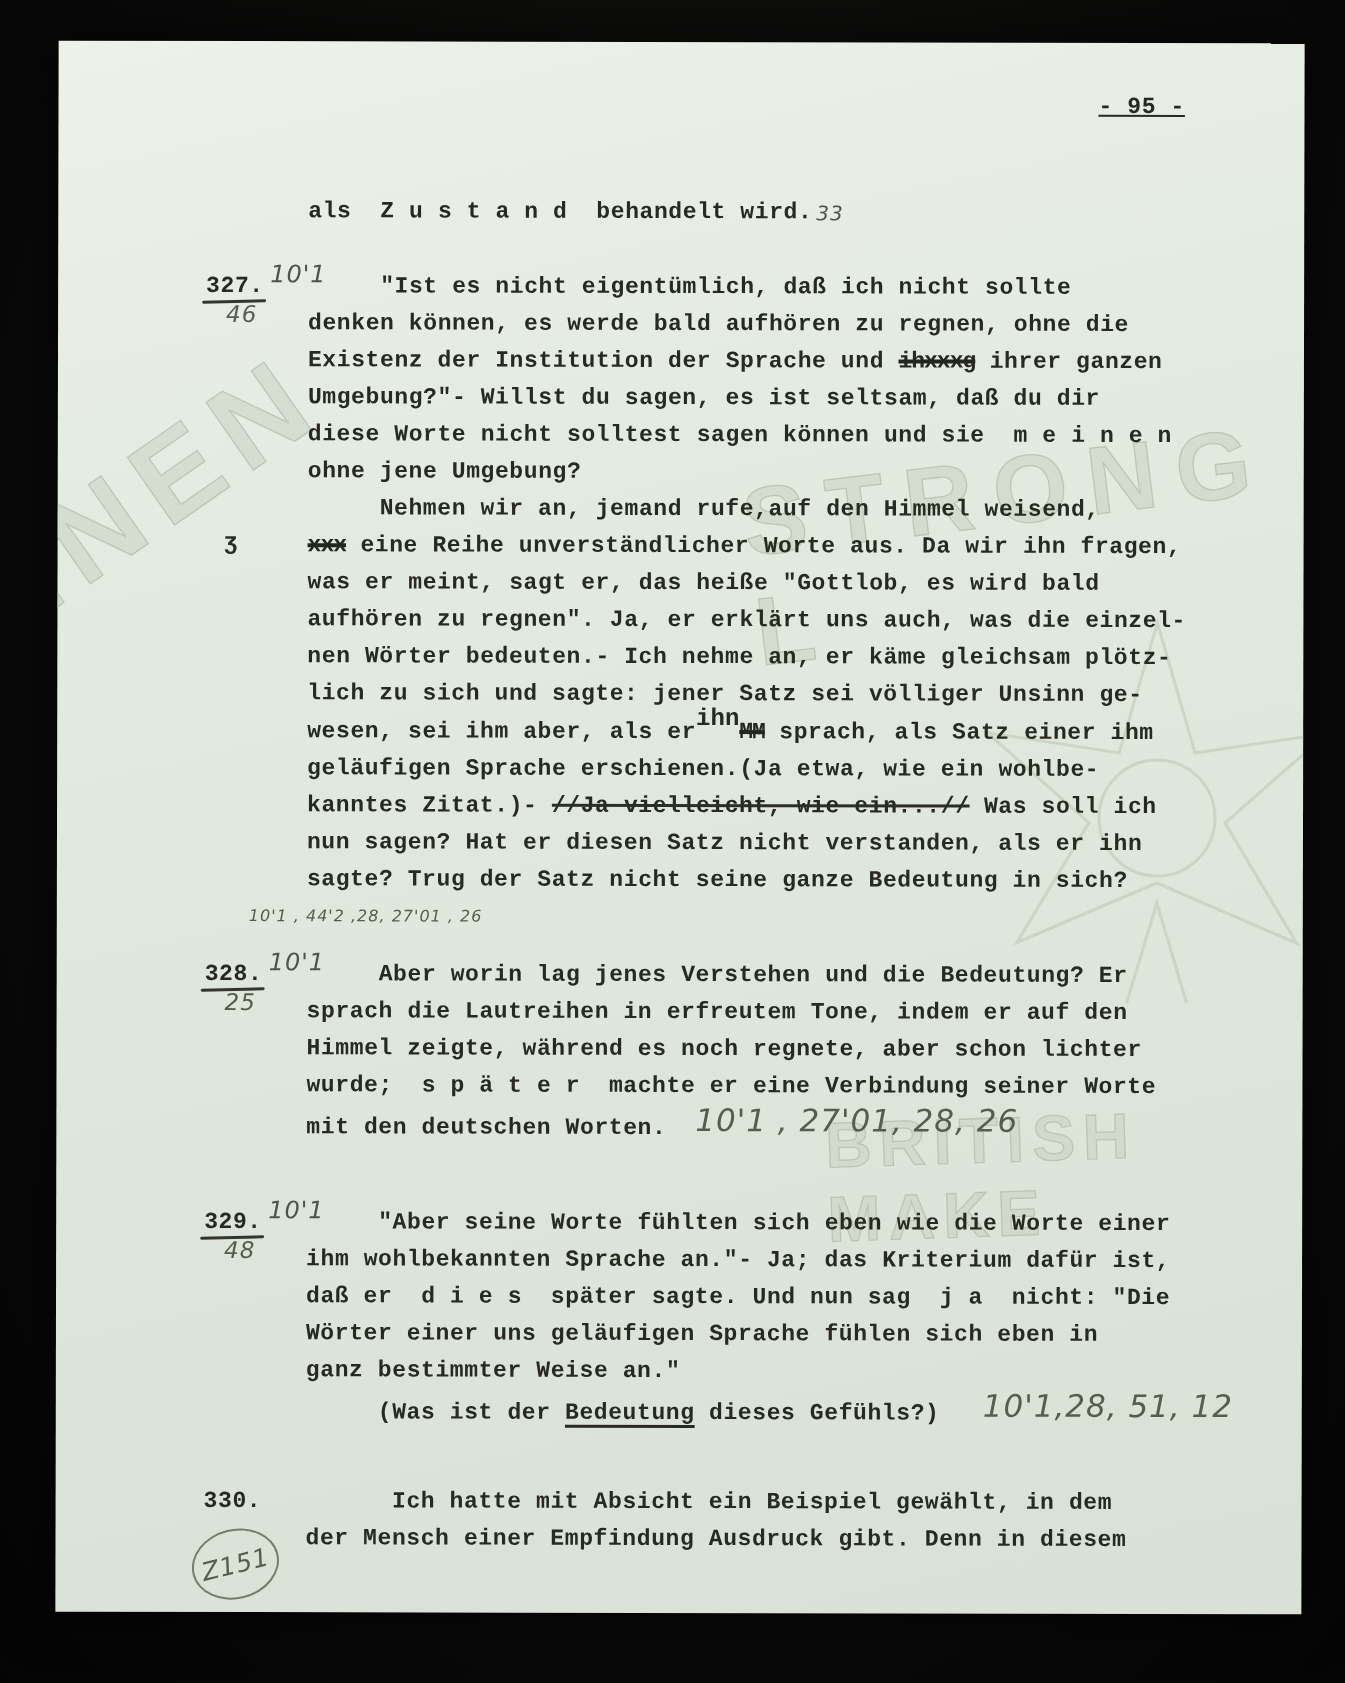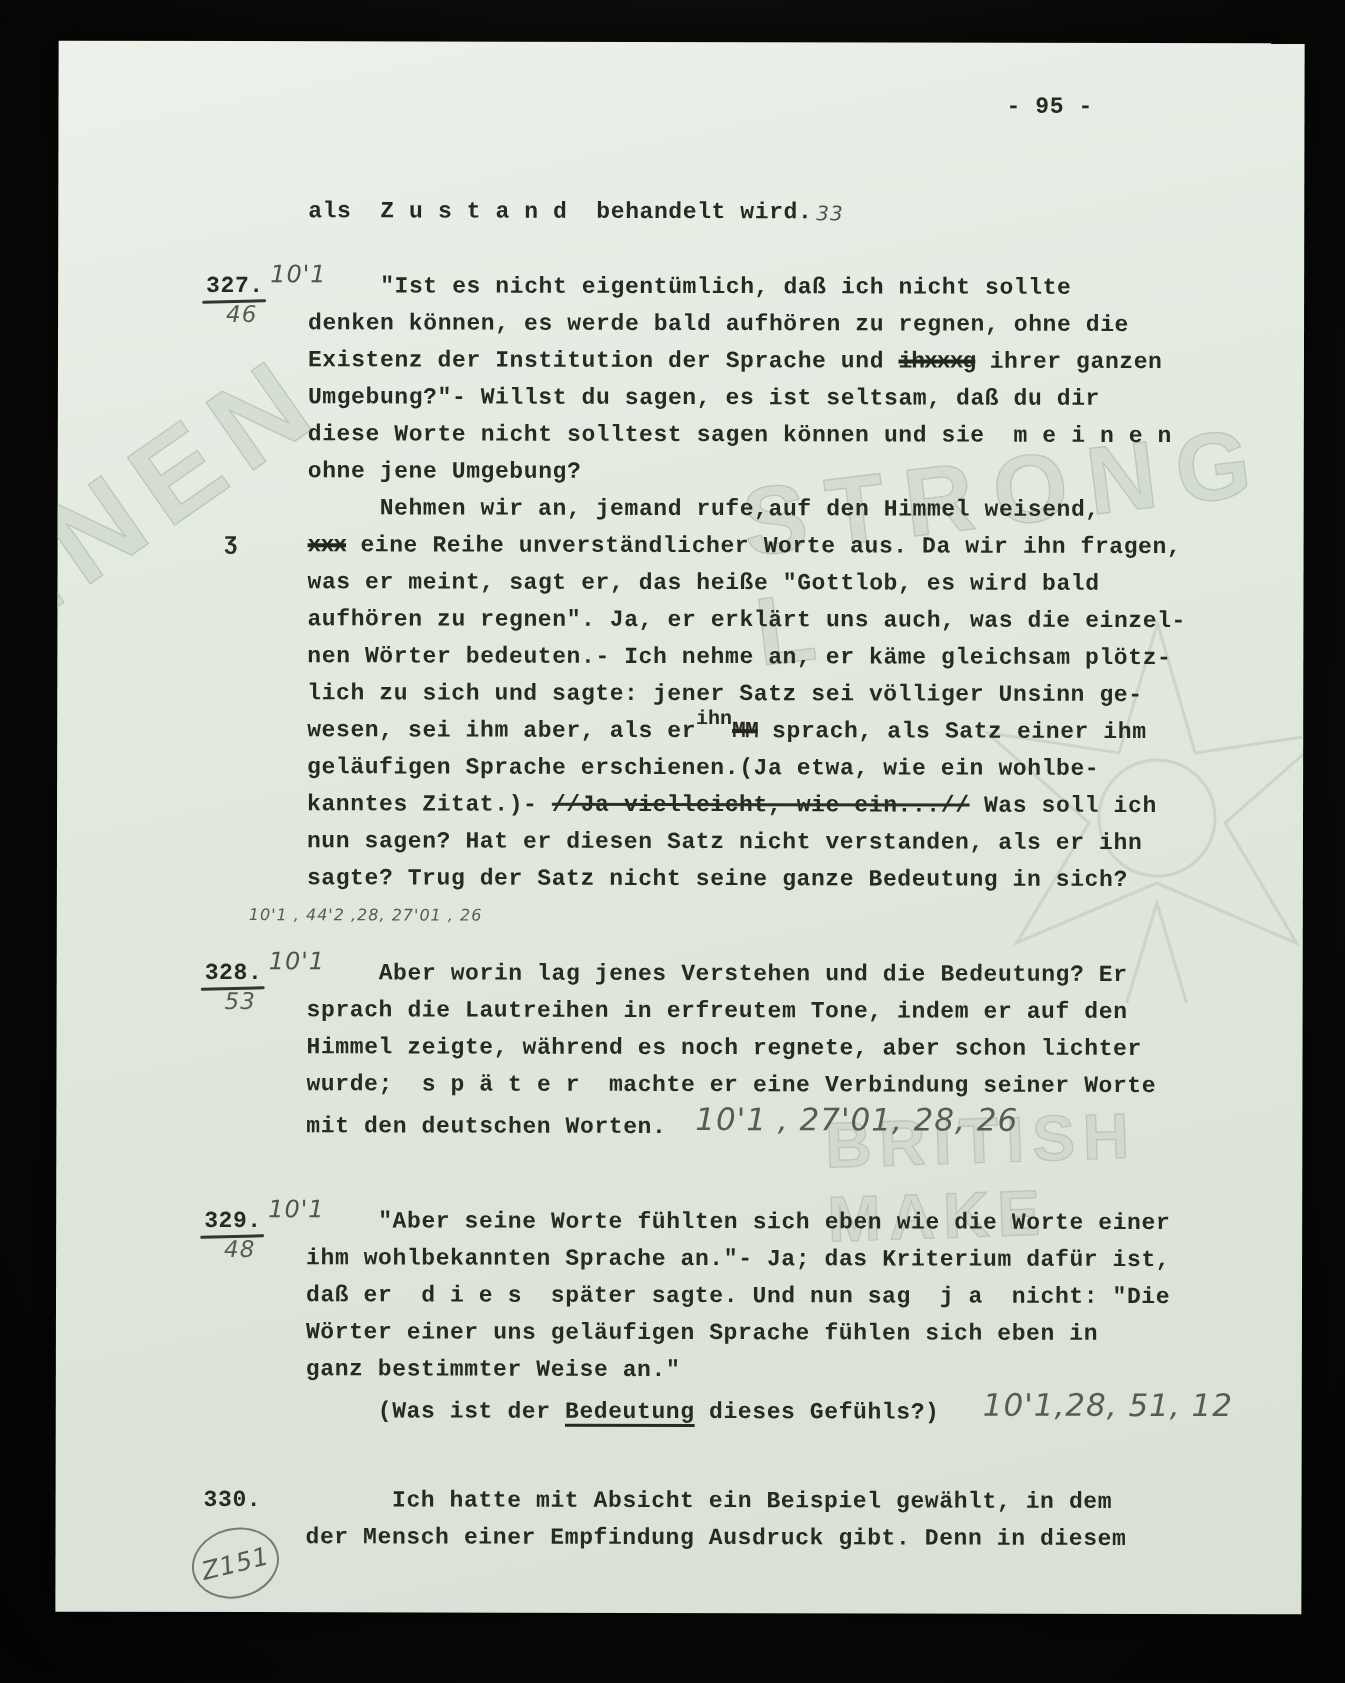--- a/index.html
+++ b/index.html
@@ -21,42 +21,42 @@
   }
   
   .typed, .ln, .sec-num, .carry-text, .page-number{
     font-family:"Liberation Mono",monospace;
     font-weight:700;
     font-size:23px;line-height:37px;
     letter-spacing:.6px;
     color:#282a22;
     white-space:pre;
   }
-  .page-number{position:absolute;left:948px;top:46px;}
+  .page-number{position:absolute;left:1040px;top:46px;text-decoration:underline;}
   .content{position:absolute;left:148px;top:152px;width:1060px;}
   .carry{margin-left:102px;margin-bottom:38px;white-space:pre;}
   .section{display:flex;position:relative;}
   .sec0{margin-bottom:22px;}
   .sec1{margin-bottom:58px;}
   .sec2{margin-bottom:52px;}
   .sec-margin{width:102px;flex:none;position:relative;}
   .sec-num{display:inline-block;position:relative;}
   .num-underline{position:absolute;left:-4px;top:32px;width:64px;height:3px;
     background:#34362d;transform:rotate(-1.5deg);border-radius:2px;}
   .sec-body{flex:none;}
   .ln{white-space:pre;}
   .fn{margin-left:-58px;line-height:36px;}
   
   .t{}
   .x{font-weight:700;text-decoration:line-through;text-decoration-thickness:4px;
      text-decoration-color:#23251e;letter-spacing:-1px;}
   .s{text-decoration:line-through;text-decoration-thickness:3px;
      text-decoration-color:#2c2e26;}
   .u{text-decoration:underline;text-decoration-thickness:3px;text-underline-offset:6px;}
-  .sup{font-size:20px;position:relative;top:-13px;letter-spacing:0;text-align:right;}
+  .sup{font-size:24px;position:relative;top:-13px;letter-spacing:0;text-align:right;}
   
   .hw{
     font-family:"DejaVu Sans",sans-serif;font-style:italic;font-weight:400;
     color:#565c50;letter-spacing:1px;white-space:pre;
   }
   .hw-inline{font-size:31px;position:relative;top:-3px;font-style:italic;}
   .carry-anno{font-size:20px;color:#4d5348;position:relative;top:2px;left:4px;}
   .note-right{position:absolute;left:64px;top:-8px;font-size:24px;color:#4e544a;text-align:center;}
   .note-below{position:absolute;left:20px;top:33px;font-size:23px;color:#565c50;}
   .side-mark{position:absolute;left:18px;font-family:"Liberation Mono",monospace;
@@ -123,21 +123,21 @@
             <div class="ln"><span class="t">lich zu sich und sagte: jener Satz sei völliger Unsinn ge-</span></div>
             <div class="ln"><span class="t">wesen, sei ihm aber, als er</span><span class="sup">ihn</span><span class="x">MM</span><span class="t"> sprach, als Satz einer ihm</span></div>
             <div class="ln"><span class="t">geläufigen Sprache erschienen.(Ja etwa, wie ein wohlbe-</span></div>
             <div class="ln"><span class="t">kanntes Zitat.)- </span><span class="s">//Ja vielleicht, wie ein...//</span><span class="t"> Was soll ich</span></div>
             <div class="ln"><span class="t">nun sagen? Hat er diesen Satz nicht verstanden, als er ihn</span></div>
             <div class="ln"><span class="t">sagte? Trug der Satz nicht seine ganze Bedeutung in sich?</span></div>
             <div class="fn hw">10'1 , 44'2 ,28, 27'01 , 26</div>
           </div>
         </div>
         <div class="section sec1">
-          <div class="sec-margin"><span class="sec-num">328.<span class="num-underline"></span></span><span class="hw note-right">10'1</span><span class="hw note-below">53</span></div>
+          <div class="sec-margin"><span class="sec-num">328.<span class="num-underline"></span></span><span class="hw note-right">10'1</span><span class="hw note-below">25</span></div>
           <div class="sec-body">
             <div class="ln"><span class="t">     Aber worin lag jenes Verstehen und die Bedeutung? Er</span></div>
             <div class="ln"><span class="t">sprach die Lautreihen in erfreutem Tone, indem er auf den</span></div>
             <div class="ln"><span class="t">Himmel zeigte, während es noch regnete, aber schon lichter</span></div>
             <div class="ln"><span class="t">wurde;  s p ä t e r  machte er eine Verbindung seiner Worte</span></div>
             <div class="ln"><span class="t">mit den deutschen Worten.  </span><span class="hw hw-inline">10'1 , 27'01, 28, 26</span></div>
           </div>
         </div>
         <div class="section sec2">
           <div class="sec-margin"><span class="sec-num">329.<span class="num-underline"></span></span><span class="hw note-right">10'1</span><span class="hw note-below">48</span></div>

